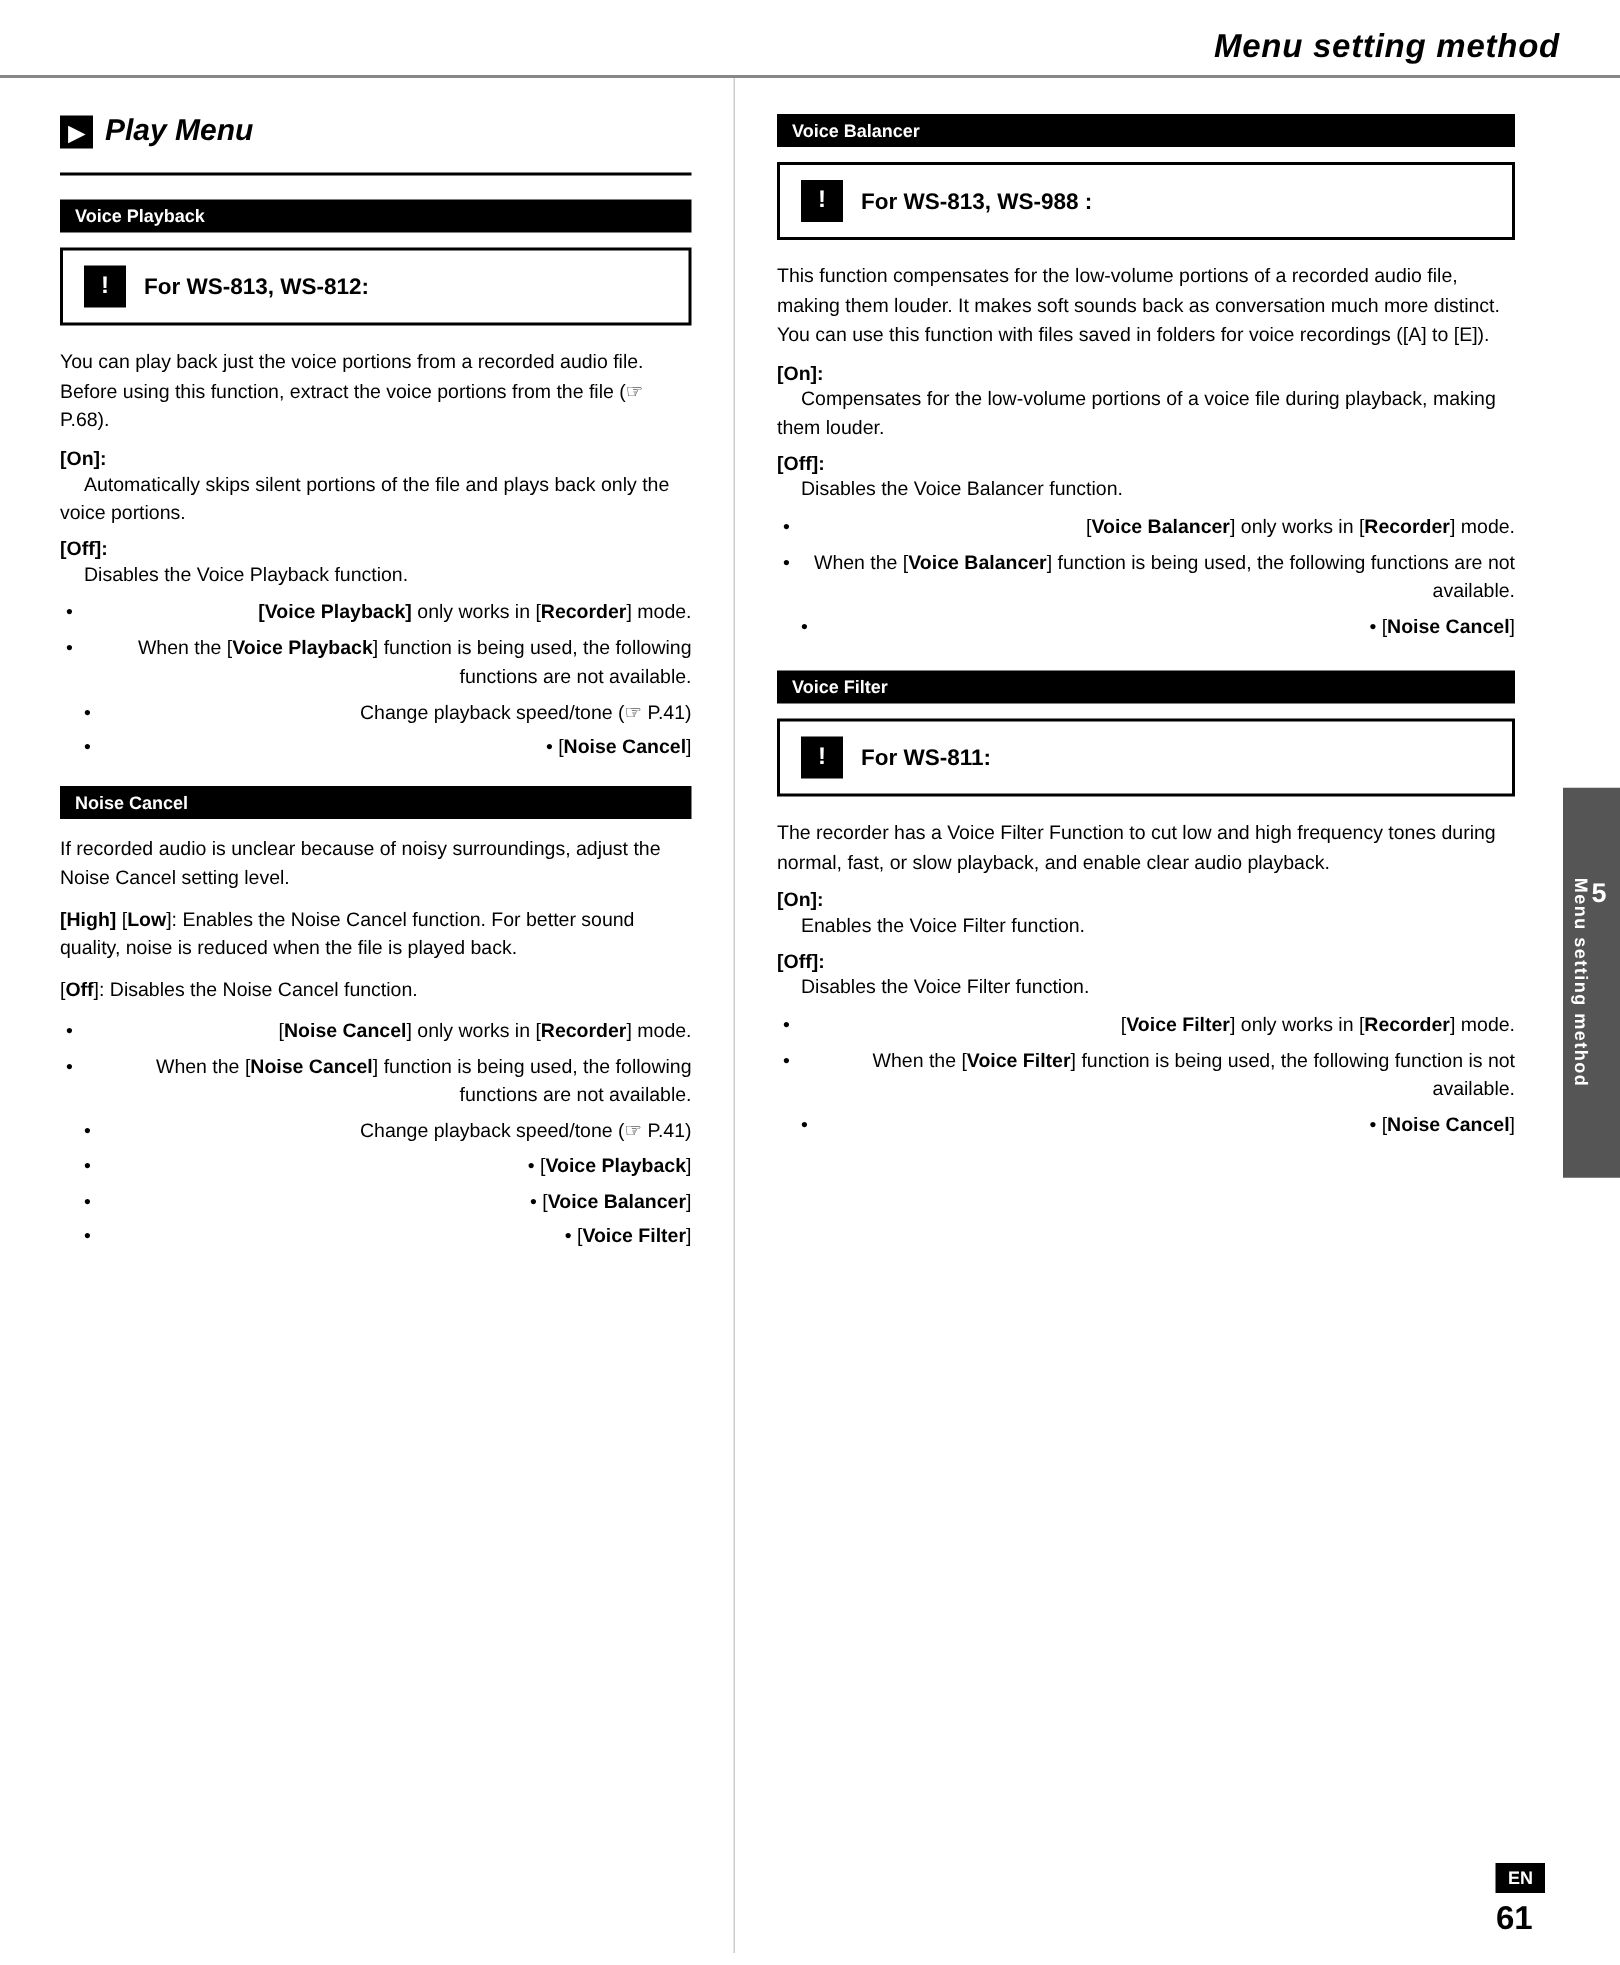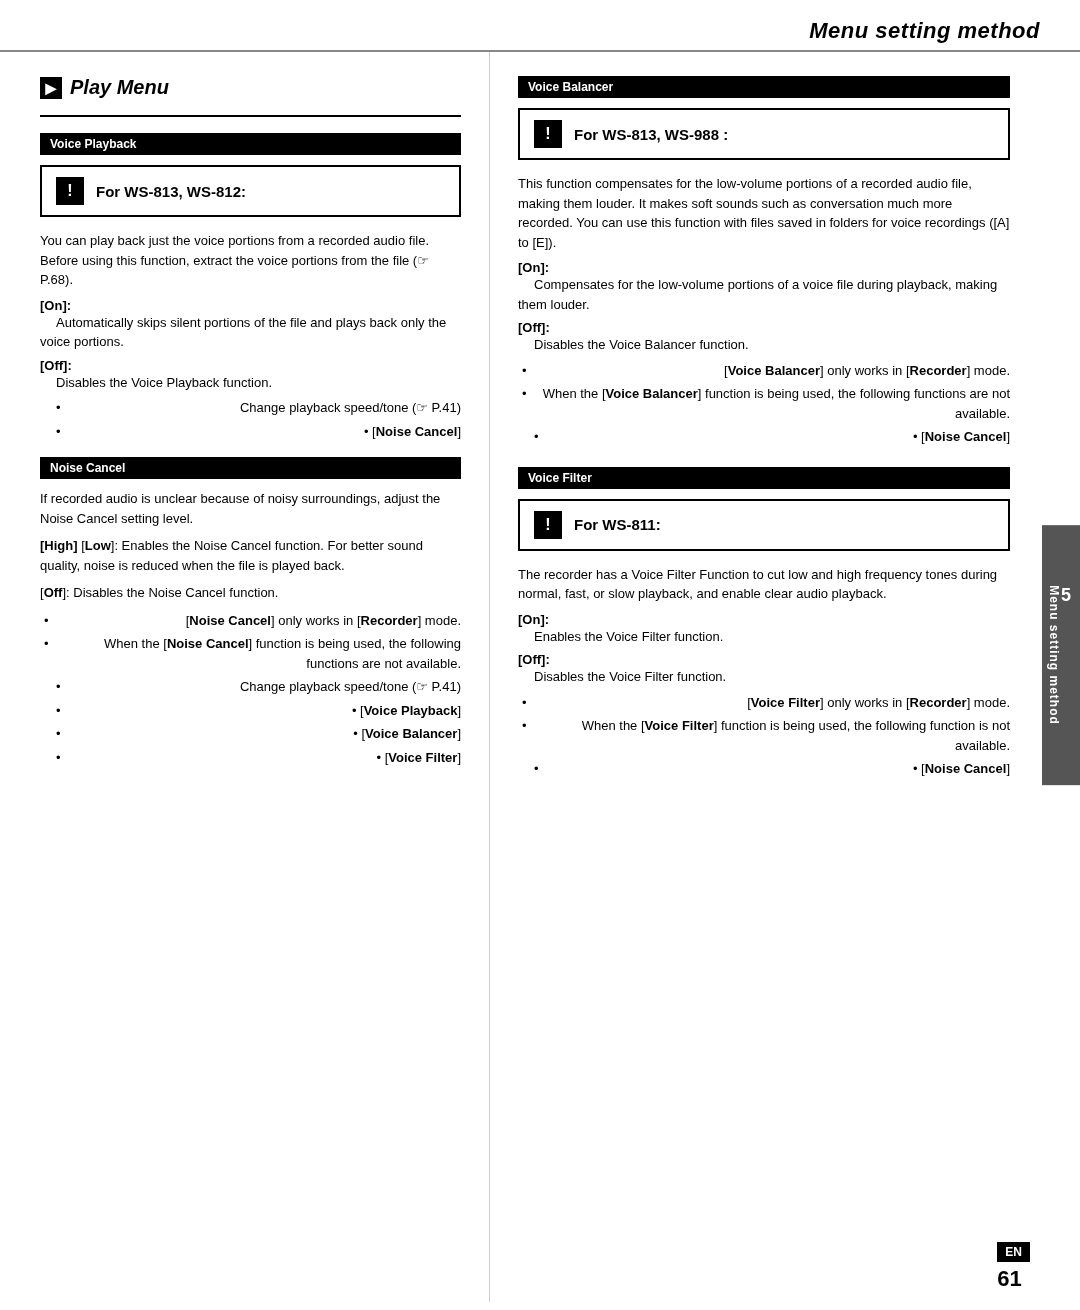--- a/index.html
+++ b/index.html
@@ -239,20 +239,22 @@
     <div class="term-block">
       <span class="term">[On]:</span><br>
       <span class="desc">Automatically skips silent portions of the file and plays back only the voice portions.</span>
     </div>
     <div class="term-block">
       <span class="term">[Off]:</span><br>
       <span class="desc">Disables the Voice Playback function.</span>
     </div>
 
     <ul class="bullet-list">
+      <li><b>[Voice Playback]</b> only works in [<b>Recorder</b>] mode.</li>
+      <li>When the [<b>Voice Playback</b>] function is being used, the following functions are not available.</li>
       <li class="sub-bullet">Change playback speed/tone (☞ P.41)</li>
       <li class="sub-bullet">• [<b>Noise Cancel</b>]</li>
     </ul>
 
     <div class="section-title-bar" style="margin-top:16px;">
       <span>Noise Cancel</span>
     </div>
 
     <p>If recorded audio is unclear because of noisy surroundings, adjust the Noise Cancel setting level.</p>
     <p><b>[High]</b> [<b>Low</b>]: Enables the Noise Cancel function. For better sound quality, noise is reduced when the file is played back.</p>
@@ -273,21 +275,21 @@
 
     <div class="section-title-bar">
       <span>Voice Balancer</span>
     </div>
 
     <div class="warning-box">
       <div class="warning-icon">!</div>
       <h3>For WS-813, WS-988 :</h3>
     </div>
 
-    <p>This function compensates for the low-volume portions of a recorded audio file, making them louder. It makes soft sounds such as conversation much more recorded. You can use this function with files saved in folders for voice recordings ([A] to [E]).</p>
+    <p>This function compensates for the low-volume portions of a recorded audio file, making them louder. It makes soft sounds back as conversation much more distinct. You can use this function with files saved in folders for voice recordings ([A] to [E]).</p>
 
     <div class="term-block">
       <span class="term">[On]:</span><br>
       <span class="desc">Compensates for the low-volume portions of a voice file during playback, making them louder.</span>
     </div>
     <div class="term-block">
       <span class="term">[Off]:</span><br>
       <span class="desc">Disables the Voice Balancer function.</span>
     </div>
 

